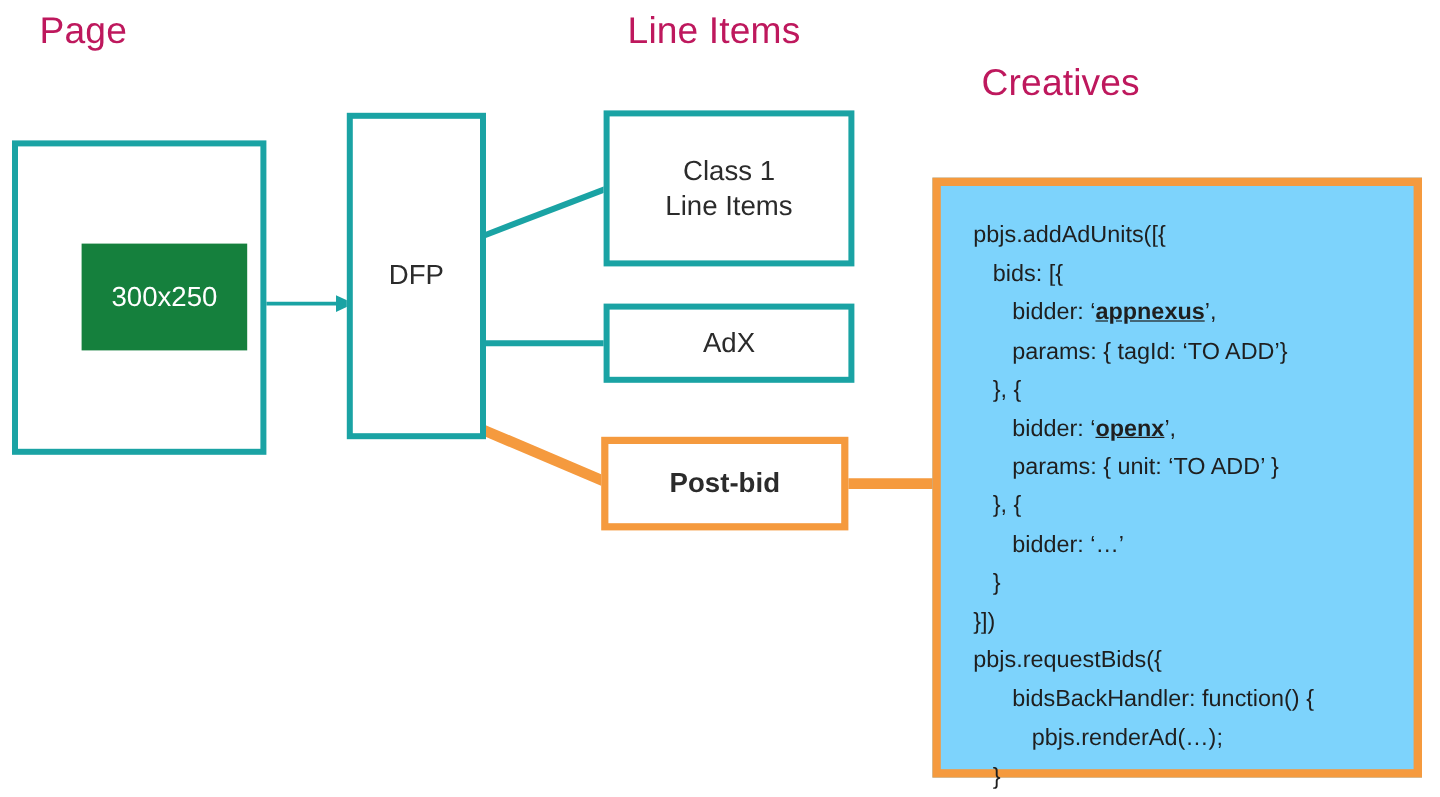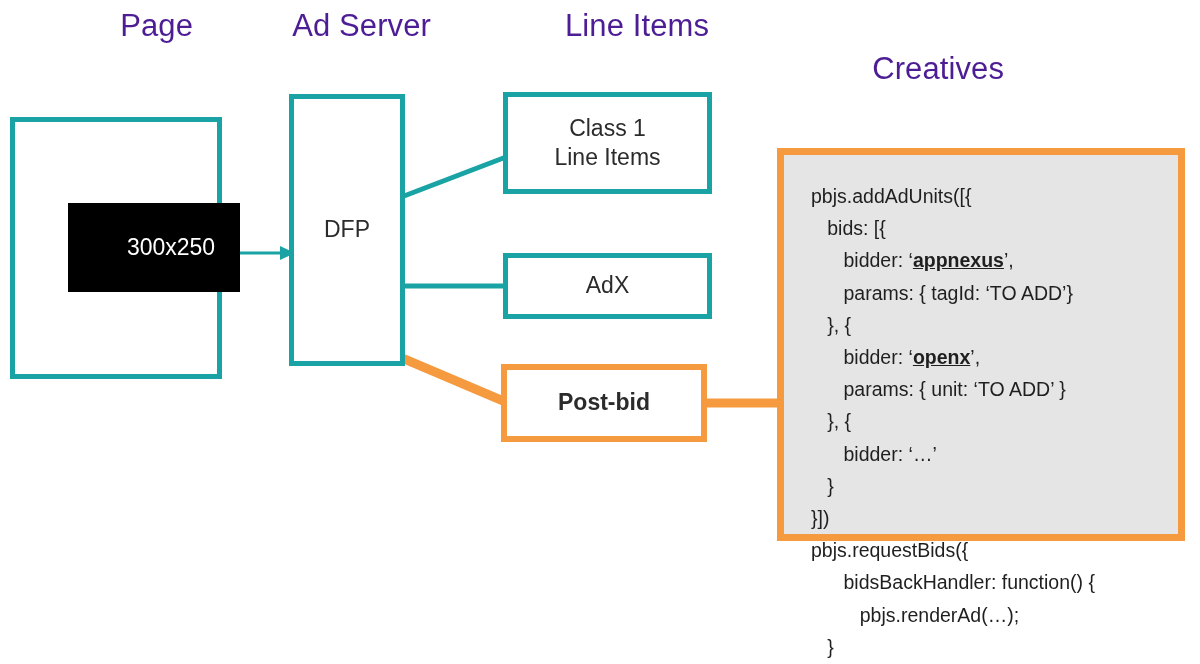--- a/index.html
+++ b/index.html
@@ -24,22 +24,22 @@
     left: 0;
     top: 0;
     width: 1200px;
     height: 664px;
     pointer-events: none;
   }
   .col-header {
     position: absolute;
     font-size: 31px;
     font-weight: 400;
-    color: #4c1d95;
-    text-align: right;
+    color: #be185d;
+    text-align: left;
     white-space: nowrap;
     letter-spacing: 0.1px;
   }
   .node {
     position: absolute;
     box-sizing: border-box;
     background: #ffffff;
     display: flex;
     align-items: center;
     justify-content: center;
@@ -55,62 +55,60 @@
   .node-label.bold { font-weight: bold; font-size: 23px; }
 
   #page-box { left: 10px; top: 117px; width: 212px; height: 262px; }
 
   #creative-300x250 {
     position: absolute;
     left: 68px;
     top: 203px;
     width: 138px;
     height: 89px;
-    background: #000000;
+    background: #15803d;
     display: flex;
     align-items: center;
     justify-content: center;
-    padding-left: 34px;
   }
   #creative-300x250 .node-label { color: #ffffff; font-size: 23px; }
 
   #dfp-box { left: 289px; top: 94px; width: 116px; height: 272px; }
 
-  #class1-box { left: 503px; top: 92px; width: 209px; height: 102px; }
+  #class1-box { left: 503px; top: 92px; width: 209px; height: 130px; }
   #adx-box { left: 503px; top: 253px; width: 209px; height: 66px; }
   #postbid-box { left: 501px; top: 364px; width: 206px; height: 78px; }
 
   #code-box {
     position: absolute;
     left: 777px;
     top: 148px;
     width: 408px;
-    height: 393px;
+    height: 500px;
     box-sizing: border-box;
     border: 7px solid #F59A3E;
-    background: #e5e5e5;
+    background: #7dd3fc;
   }
   #code-lines {
     padding: 25px 0 0 27px;
     font-family: "Liberation Sans", "DejaVu Sans", sans-serif;
     font-size: 19.5px;
     line-height: 32.2px;
     color: #1f1f1f;
     white-space: pre;
   }
   .code-line { white-space: pre; }
   .code-line b { font-weight: bold; text-decoration: underline; }
 </style>
 </head>
 <body>
 
 <div id="canvas">
 
   <div class="col-header" style="left:33px; top:8px; width:160px;">Page</div>
-  <div class="col-header" style="left:263px; top:8px; width:168px;">Ad Server</div>
   <div class="col-header" style="left:523px; top:8px; width:186px;">Line Items</div>
   <div class="col-header" style="left:818px; top:8px; width:186px;margin-top:43px;">Creatives</div>
 
   <svg id="wires" viewBox="0 0 1200 664" xmlns="http://www.w3.org/2000/svg">
 
     <g>
       <line x1="206" y1="253" x2="283" y2="253" stroke="#1AA3A4" stroke-width="3"></line>
       <polygon points="295,253 280,246 280,260" fill="#1AA3A4"></polygon>
     </g>
 

